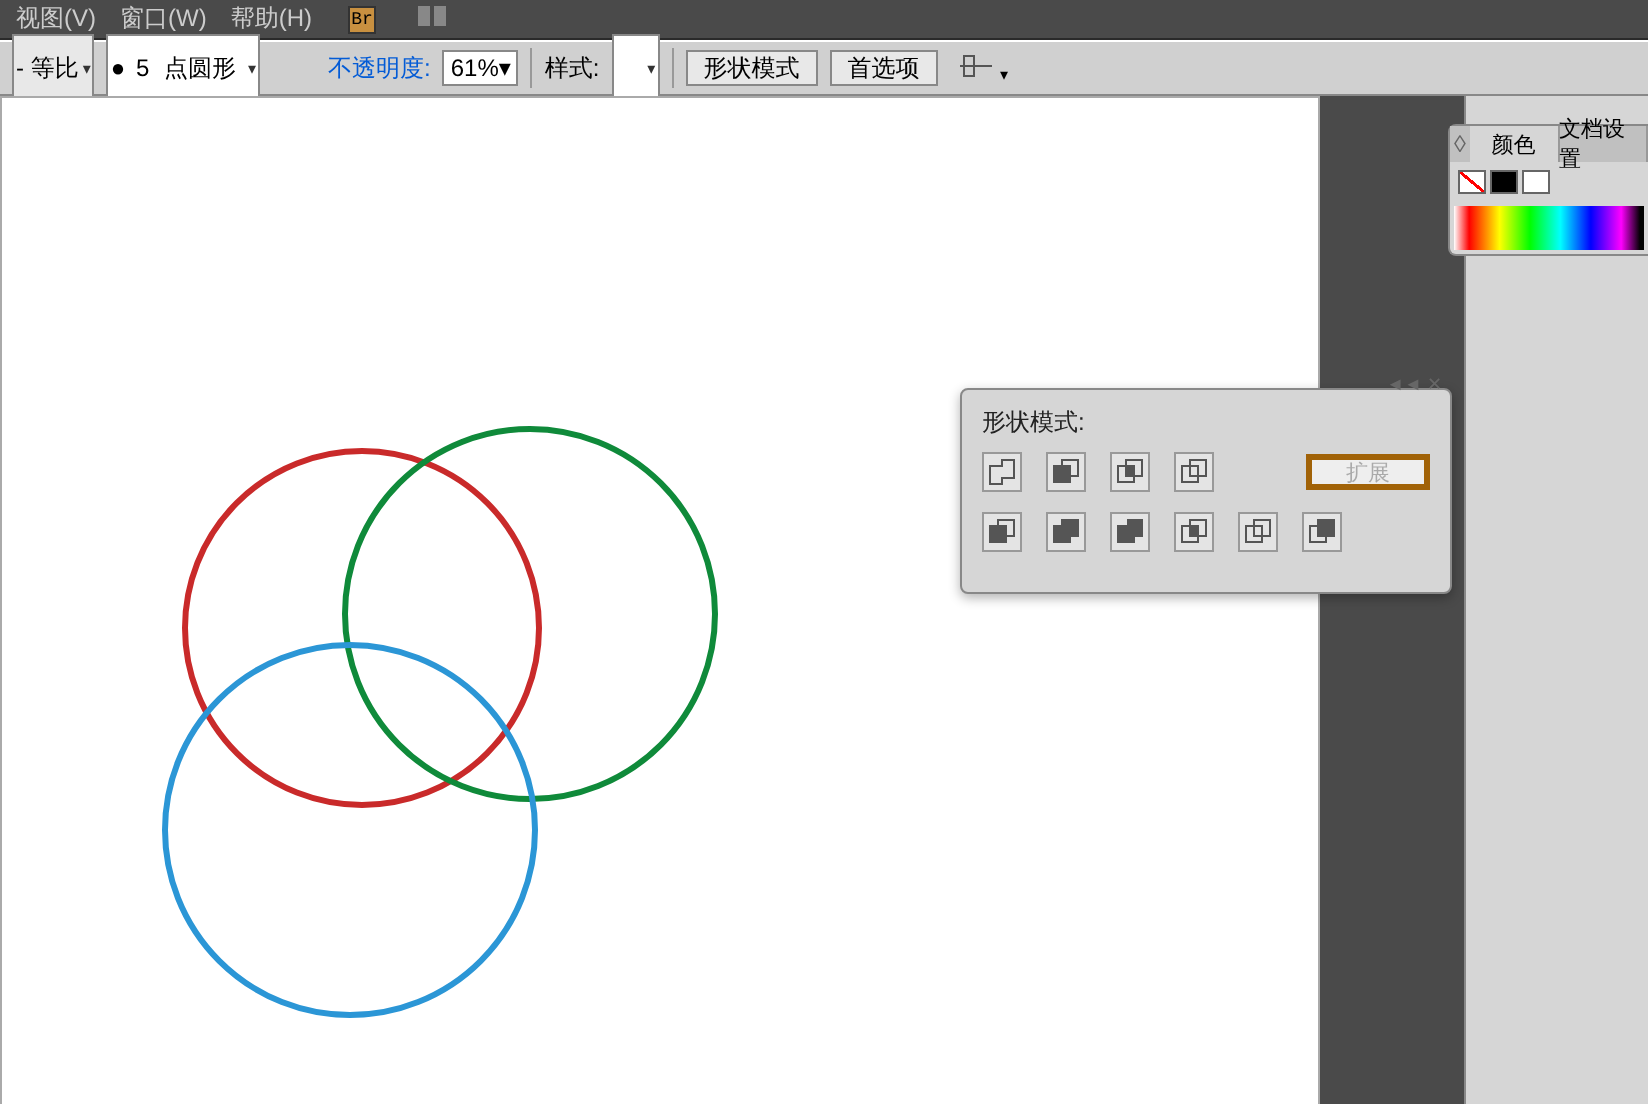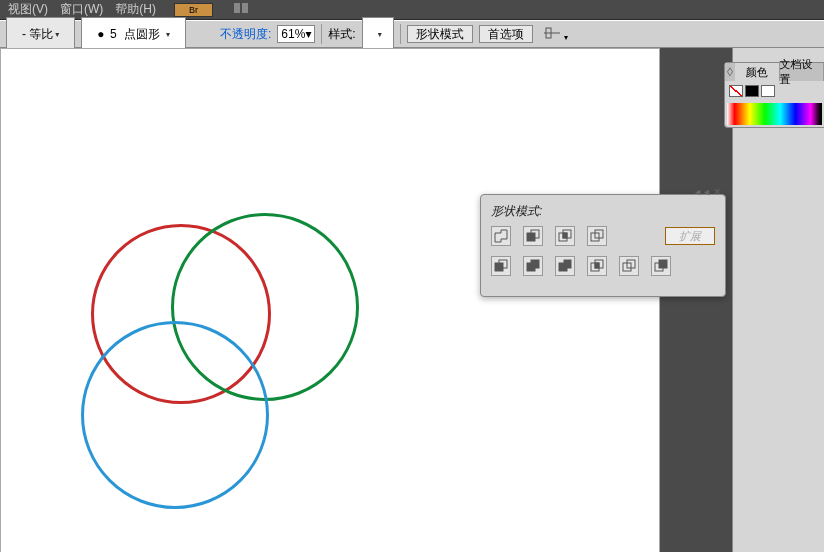--- a/index.html
+++ b/index.html
@@ -1,23 +1,23 @@
 <!DOCTYPE html>
 <html><head>
 <meta charset="utf-8">
 <style>
 * { margin: 0; padding: 0; box-sizing: border-box; font-family: "Microsoft YaHei", Arial, sans-serif; font-size: 12px; }
 body { background: #4a4a4a; width: 824px; height: 552px; overflow: hidden; position: relative; }
 
 .menubar { height: 20px; background: #4a4a4a; color: #ccc; display: flex; align-items: center; padding: 0 8px; gap: 12px; border-bottom: 1px solid #2a2a2a; }
 .menubar span { cursor: default; }
-.menubar .br-box { width: 39px; height: 14px; background: #c89040; border: 1px solid #333; display: inline-flex; align-items: center; justify-content: center; color: #000; font-size: 9px; margin-left: 6px; }
+.menubar .br-box { width: 14px; height: 14px; background: #c89040; border: 1px solid #333; display: inline-flex; align-items: center; justify-content: center; color: #000; font-size: 9px; margin-left: 6px; font-family: Liberation Mono, monospace; }
 
 .optbar { height: 28px; background: #d0d0d0; border-top: 1px solid #fff; border-bottom: 1px solid #888; display: flex; align-items: center; padding: 0 6px; gap: 6px; }
-.opt-drop { height: 35px; border: 1px solid #888; background: #e8e8e8; display: inline-flex; align-items: center; padding: 0 15px; gap: 2px; }
+.opt-drop { height: 35px; border: 1px solid #888; background: #e8e8e8; display: inline-flex; align-items: center; padding: 0 1px; gap: 2px; }
 .opt-drop .arrow { font-size: 8px; color: #333; }
 .opt-label { color: #035bd6; margin-left: 28px; }
 .opt-input { width: 38px; height: 18px; border: 1px solid #888; background: #fff; display: inline-flex; align-items: center; padding: 0 3px; }
 .opt-btn { height: 18px; border: 1px solid #888; background: #e8e8e8; padding: 0 8px; display: inline-flex; align-items: center; }
 .divider { width: 1px; height: 20px; background: #999; }
 
 .workspace { position: absolute; top: 48px; left: 0; right: 92px; bottom: 0; background: #4a4a4a; }
 .canvas { position: absolute; top: 0; left: 0; width: 660px; height: 510px; background: #fff; border: 1px solid #aaa; }
 
 .right-sidebar { position: absolute; top: 48px; right: 0; width: 92px; bottom: 0; background: #d6d6d6; border-left: 1px solid #888; }
@@ -29,25 +29,25 @@
 .color-panel .swatches { padding: 4px; display: flex; gap: 2px; }
 .color-panel .swatch { width: 14px; height: 12px; border: 1px solid #666; }
 .color-panel .spectrum { height: 22px; margin: 2px; background: linear-gradient(to right, #fff 0%, #ff0000 8%, #ffff00 24%, #00ff00 40%, #00ffff 56%, #0000ff 72%, #ff00ff 88%, #000 98%); }
 
 .path-panel { position: absolute; top: 194px; left: 480px; width: 246px; background: #d6d6d6; border: 1px solid #888; border-radius: 4px; box-shadow: 0 2px 6px rgba(0,0,0,.3); }
 .path-panel .tabs { display: flex; background: #b8b8b8; height: 20px; position: relative; }
 .path-panel .tab { padding: 0 10px; display: flex; align-items: center; border-right: 1px solid #999; font-size: 11px; color: #333; cursor: default; }
 .path-panel .tab.active { background: #d6d6d6; }
 .path-panel .tabs .menu-dots { margin-left: auto; padding: 0 6px; display: flex; align-items: center; font-size: 10px; }
 .path-panel .topstrip { position: absolute; top: -8px; right: 4px; font-size: 9px; color: #666; }
-.path-panel .body { padding: 8px 10px 10px; font-style: italic; }
+.path-panel .body { padding: 8px 10px 10px; }
 .path-panel .section-label { font-size: 12px; color: #222; margin-bottom: 6px; }
 .path-panel .btn-row { display: flex; gap: 12px; margin-bottom: 10px; align-items: center; }
 .path-panel .pf-btn { width: 20px; height: 20px; border: 1px solid #999; background: #e4e4e4; display: flex; align-items: center; justify-content: center; }
-.path-panel .expand-btn { width: 50px; height: 18px; border: 1px solid #a16207; background: #eee; color: #aaa; display: flex; align-items: center; justify-content: center; font-size: 11px; margin-left: auto; }
+.path-panel .expand-btn { width: 62px; height: 18px; border: 3px solid #a16207; background: #eee; color: #aaa; display: flex; align-items: center; justify-content: center; font-size: 11px; margin-left: auto; }
 
 svg.pf-icon { width: 14px; height: 14px; }
 svg.pf-icon rect, svg.pf-icon path { stroke: #555; stroke-width: 1; fill: none; }
 svg.pf-icon .f { fill: #555; }
 
 .circle { position: absolute; border-radius: 50%; border: 3px solid; background: transparent; }
 </style>
 </head>
 <body>
 

